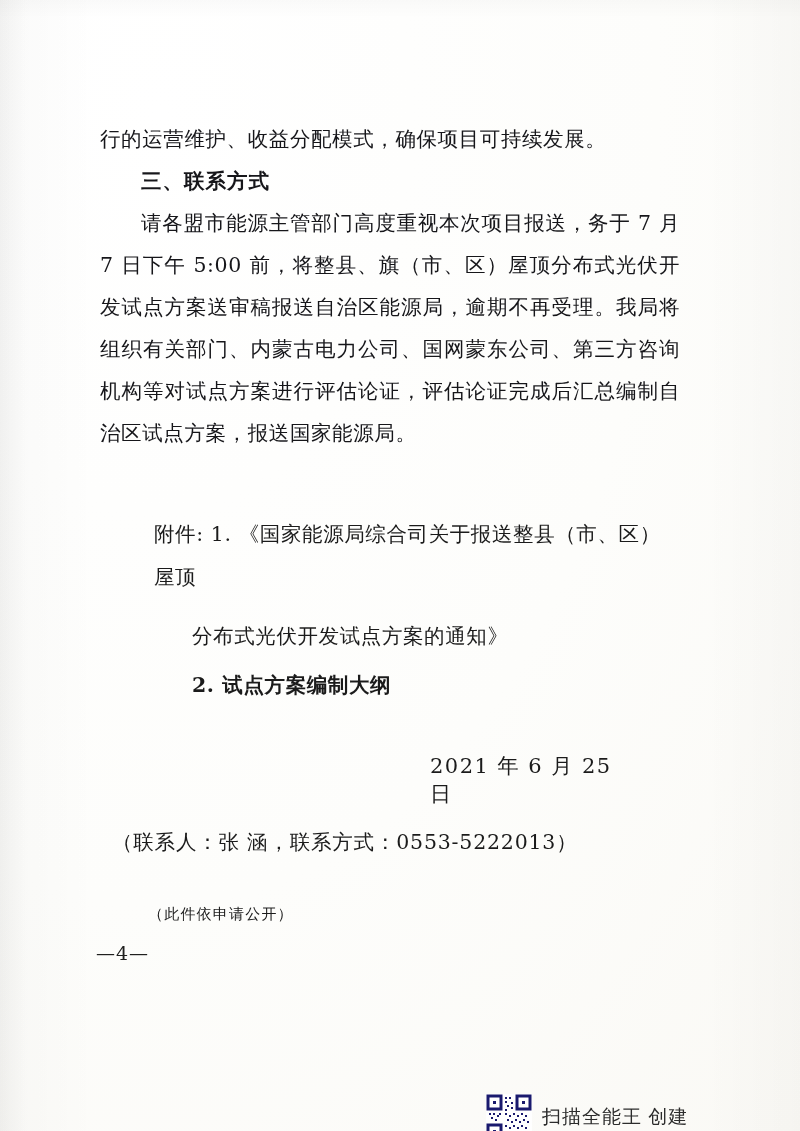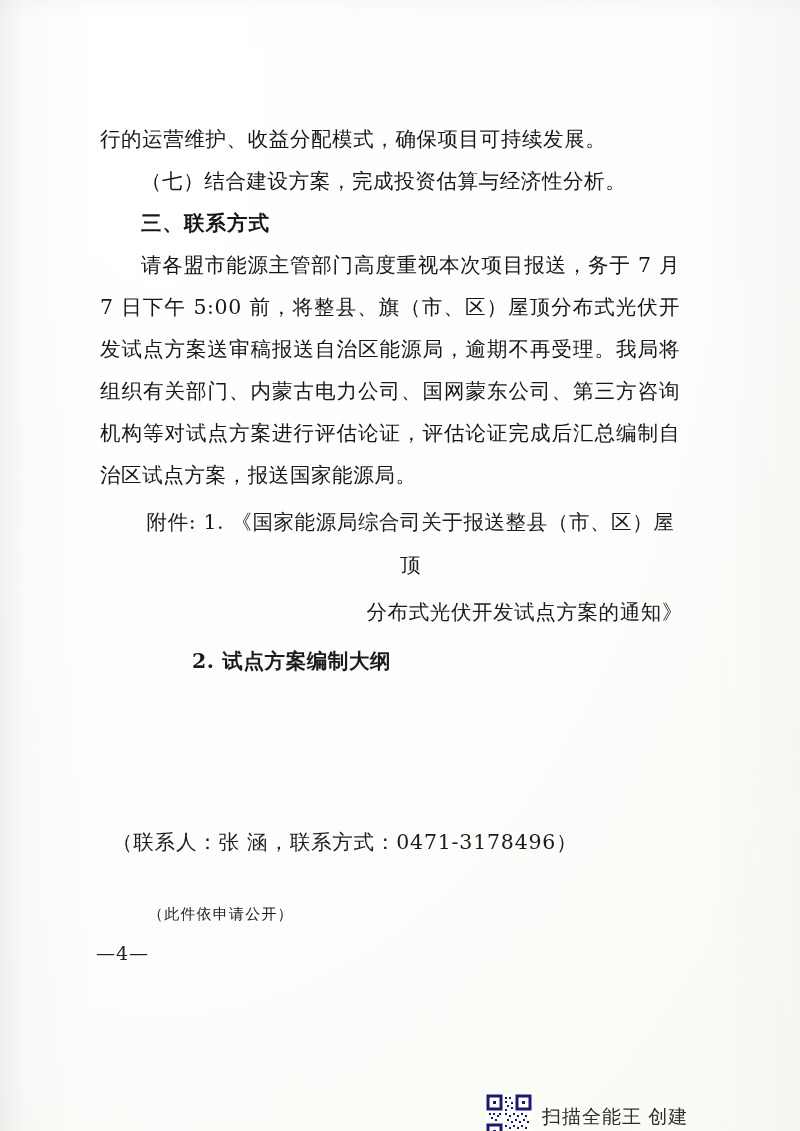--- a/index.html
+++ b/index.html
@@ -66,28 +66,26 @@
   .attach-block {
     position: absolute;
     left: 138px;
     top: 497px;
     width: 545px;
     font-size: 20.5px;
     line-height: 43px;
     letter-spacing: 0.6px;
   }
   .attach-line1 {
-    margin: 4px;
+    margin: 16px;
     text-indent: 0;
-    text-align: center;
   }
   .attach-line2 {
     margin: 0;
     padding-left: 54px;
-    text-align: right;
   }
   .attach-line3 {
     margin: 0;
     padding-left: 54px;
     margin-top: 6px;
     font-weight: bold;
   }
 
   .date-line {
     position: absolute;
@@ -167,37 +165,37 @@
 
 <div class="page">
   <div class="scan-noise"></div>
   <div class="edge-left"></div>
   <div class="edge-top"></div>
 
   <div class="content">
 
     <div class="body-block">
       <p class="p">行的运营维护、收益分配模式，确保项目可持续发展。</p>
-      <p class="p indent">（七）结合建设方案，完成投资估算与经济性分析。</p>
       <p class="heading">三、联系方式</p>
       <p class="p indent">请各盟市能源主管部门高度重视本次项目报送，务于 7 月 7 日下午 5:00 前，将整县、旗（市、区）屋顶分布式光伏开发试点方案送审稿报送自治区能源局，逾期不再受理。我局将组织有关部门、内蒙古电力公司、国网蒙东公司、第三方咨询机构等对试点方案进行评估论证，评估论证完成后汇总编制自治区试点方案，报送国家能源局。</p>
     </div>
 
     <div class="attach-block">
       <p class="attach-line1">
         <span>附件:</span>
         <span>1.</span>
         <span>《国家能源局综合司关于报送整县（市、区）屋顶</span>
       </p>
       <p class="attach-line2">分布式光伏开发试点方案的通知》</p>
       <p class="attach-line3">2. 试点方案编制大纲</p>
     </div>
 
-
-    <div class="contact-line">（联系人：张 涵，联系方式：0471-3178496）</div>
+    <div class="date-line">2021 年 6 月 25 日</div>
+
+    <div class="contact-line">（联系人：张 涵，联系方式：0553-5222013）</div>
 
     <div class="disclosure-line">（此件依申请公开）</div>
 
     <div class="page-number">—4—</div>
 
     <div class="footer-watermark">
       <span class="qr">
         <svg width="46" height="46" viewBox="0 0 46 46" xmlns="http://www.w3.org/2000/svg">
           <rect x="0" y="0" width="46" height="46" fill="#ffffff"></rect>
           <g fill="#1a1a6e">

